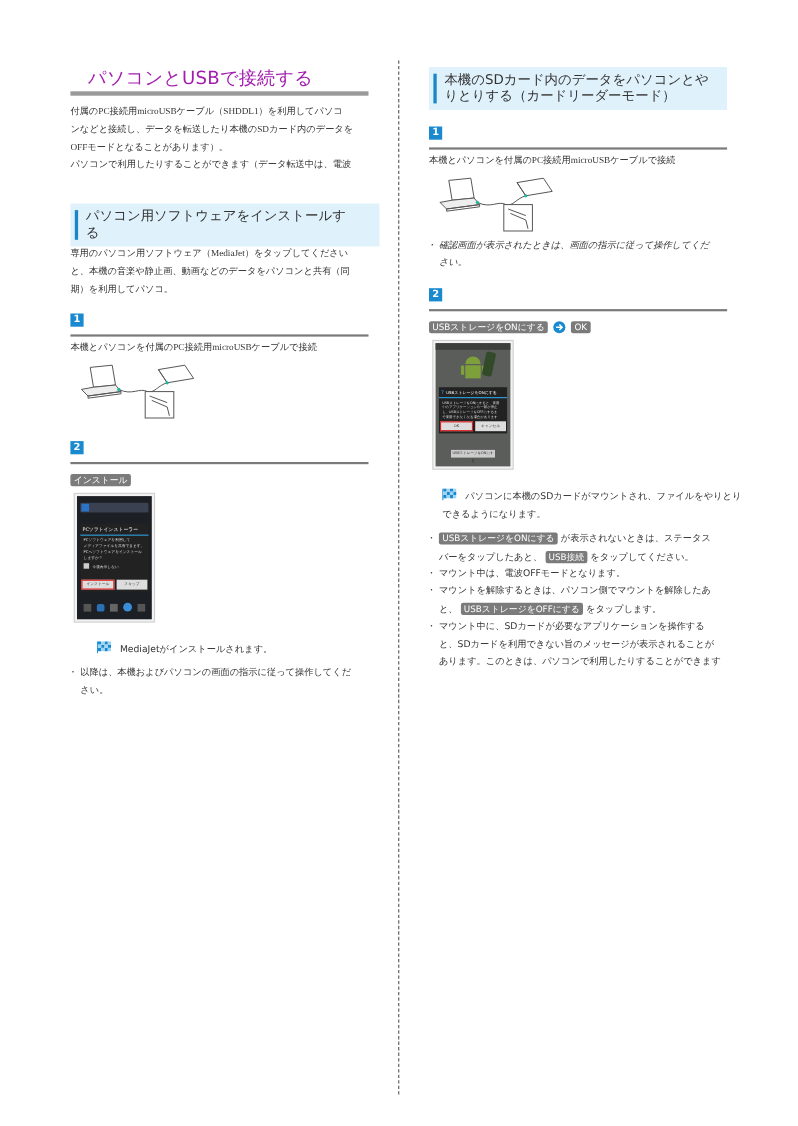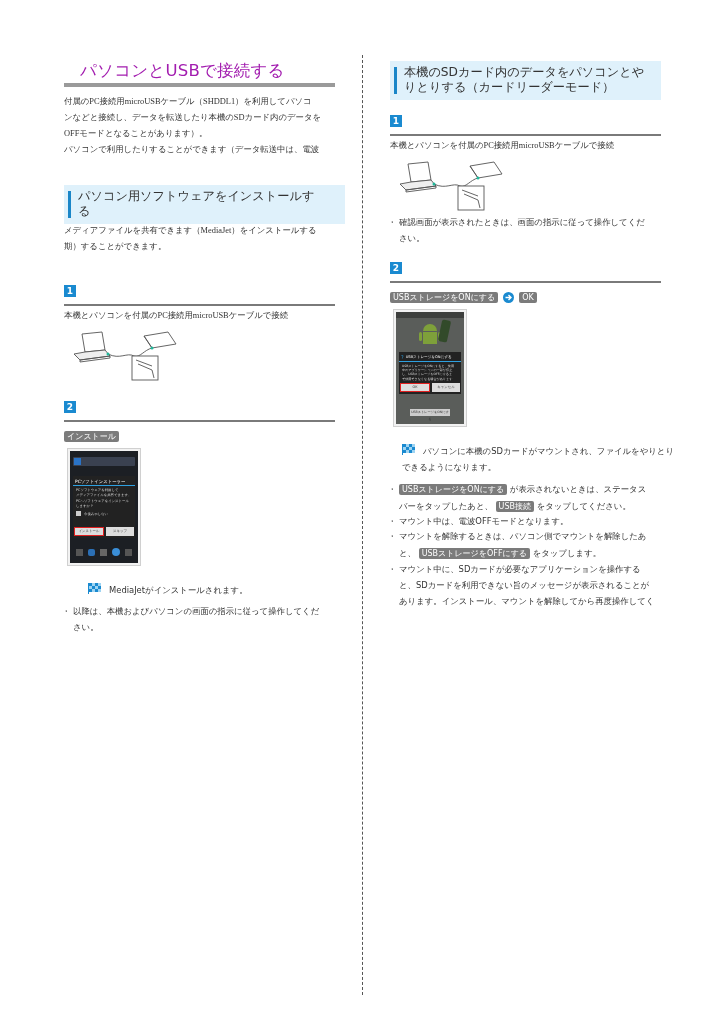--- a/index.html
+++ b/index.html
@@ -74,22 +74,23 @@
     <div>OFFモードとなることがあります）。</div>
     <div>パソコンで利用したりすることができます（データ転送中は、電波</div>
   </div>
 
   <div class="h2" style="left:0; top:173px; width:281px; height:39px;margin-top:12px;">
     <div>パソコン用ソフトウェアをインストールす</div>
     <div>る</div>
   </div>
 
   <div class="body-text" style="position:absolute; top:223px; left:0; width:275px;">
-    <div>メディアファイルを共有できます（MediaJet）をインストールする</div>
-    <div>期）することができます。</div>
+    <div>専用のパソコン用ソフトウェア（MediaJet）をタップしてください</div>
+    <div>と、本機の音楽や静止画、動画などのデータをパソコンと共有（同</div>
+    <div>期）を利用してパソコ。</div>
   </div>
 
   <div class="step-num" style="left:0; top:285px;">1</div>
   <div class="step-rule" style="left:0; top:304px; width:271px;"></div>
   <div class="body-text" style="position:absolute; left:0; top:308px; width:275px;">本機とパソコンを付属のPC接続用microUSBケーブルで接続</div>
 
   <div class="illus" style="left:8px; top:330px; width:105px; height:55px;">
     <svg width="105" height="55" viewBox="0 0 105 55">
       <g fill="none" stroke="#555" stroke-width="0.9">
         <path d="M10 4 L30 2 L33 20 L13 22 Z" fill="#fff"></path>
@@ -194,21 +195,21 @@
         <path d="M72 6 L80 18"></path>
         <rect x="60" y="26" width="26" height="24" fill="#fff"></rect>
         <path d="M66 34 L80 40 L82 48"></path>
         <path d="M64 30 L80 36"></path>
       </g>
       <circle cx="36" cy="24" r="1.5" fill="#1fb89a"></circle>
       <circle cx="80" cy="18" r="1.5" fill="#1fb89a"></circle>
     </svg>
   </div>
 
-  <div class="bullet" style="left:0; top:214px; width:275px;">
+  <div class="bullet" style="left:0; top:214px; width:275px;font-style:italic;">
     <div>確認画面が表示されたときは、画面の指示に従って操作してくだ</div>
     <div>さい。</div>
   </div>
 
   <div class="step-num" style="left:0; top:262px;">2</div>
   <div class="step-rule" style="left:0; top:281px; width:271px;"></div>
   <div style="position:absolute; left:0; top:287px; white-space:nowrap;">
     <span class="key">USBストレージをONにする</span><span class="arrow-icon"><svg width="9" height="9" viewBox="0 0 9 9">
           <path d="M1.5 4.5 H7 M4.5 2 L7 4.5 L4.5 7" stroke="#fff" stroke-width="1.4" fill="none"></path>
         </svg></span><span class="key">OK</span>
@@ -277,15 +278,15 @@
   <div class="bullet" style="left:0; top:513px; width:275px;">マウント中は、電波OFFモードとなります。</div>
 
   <div class="bullet" style="left:0; top:528px; width:275px; line-height:16.5px;">
     <div>マウントを解除するときは、パソコン側でマウントを解除したあ</div>
     <div><span>と、</span> <span class="key">USBストレージをOFFにする</span><span> をタップします。</span></div>
   </div>
 
   <div class="bullet" style="left:0; top:561px; width:275px;">
     <div>マウント中に、SDカードが必要なアプリケーションを操作する</div>
     <div>と、SDカードを利用できない旨のメッセージが表示されることが</div>
-    <div>あります。インストール、マウントを解除してから再度操作してく</div>
+    <div>あります。このときは、パソコンで利用したりすることができます</div>
   </div>
 </div>
 
 </body></html>

